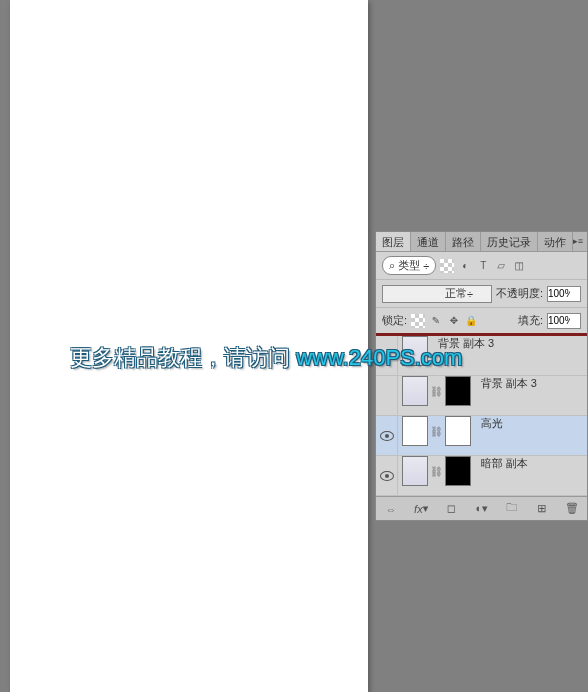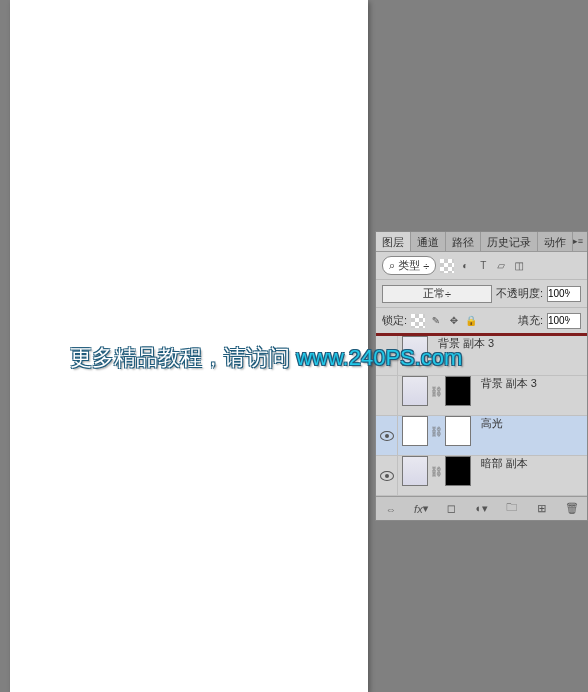--- a/index.html
+++ b/index.html
@@ -5,21 +5,21 @@
 *{margin:0;padding:0;box-sizing:border-box;font-family:"Microsoft YaHei",sans-serif}
 body{background:#808080;width:588px;height:692px;position:relative;overflow:hidden}
 .canvas{position:absolute;left:10px;top:0;width:358px;height:692px;background:#fff;box-shadow:2px 2px 5px rgba(0,0,0,.3)}
 .panel{position:absolute;right:0;top:231px;width:213px;background:#d4d4d4;border:1px solid #888;font-size:11px;color:#333}
 .tabs{display:flex;background:#b8b8b8;border-bottom:1px solid #999;height:20px}
 .tab{padding:3px 6px;border-right:1px solid #999;cursor:pointer}
 .tab.active{background:#d4d4d4}
 .ctrl-row{display:flex;align-items:center;padding:4px 6px;gap:4px;border-bottom:1px solid #bbb;height:28px}
 .filter-pill{background:#fff;border:1px solid #888;border-radius:9px;padding:1px 6px;display:flex;align-items:center;gap:3px}
 .fi{width:14px;height:14px;display:inline-flex;align-items:center;justify-content:center;font-size:10px;color:#555;cursor:pointer}
-.blend-sel{flex:1;background:#efefef;border:1px solid #888;padding:1px 18px;display:flex;justify-content:center;align-items:center;height:18px}
+.blend-sel{flex:1;background:#efefef;border:1px solid #888;padding:1px 18px;display:flex;justify-content:flex-end;align-items:center;height:18px}
 .sm-inp{width:34px;height:16px;background:#fff;border:1px solid #888;font-size:10px;text-align:right;padding-right:10px}
 .lock-row{border-bottom:3px solid #7f1d1d}
 .layers{max-height:180px;overflow:hidden}
 .layer{display:flex;align-items:flex-start;height:40px;border-bottom:1px solid #c0c0c0;padding-right:6px}
 .layer.sel{background:#c4d5ec}
 .vis{width:22px;height:100%;display:flex;align-items:center;justify-content:center;border-right:1px solid #c0c0c0}
 .eye{width:14px;height:10px;border:1px solid #555;border-radius:50%;position:relative}
 .eye::after{content:"";position:absolute;width:4px;height:4px;background:#555;border-radius:50%;left:4px;top:2px}
 .thumbs{display:flex;align-items:center;gap:2px;padding:0 4px}
 .th{width:26px;height:30px;border:1px solid #777;background:#fff}

